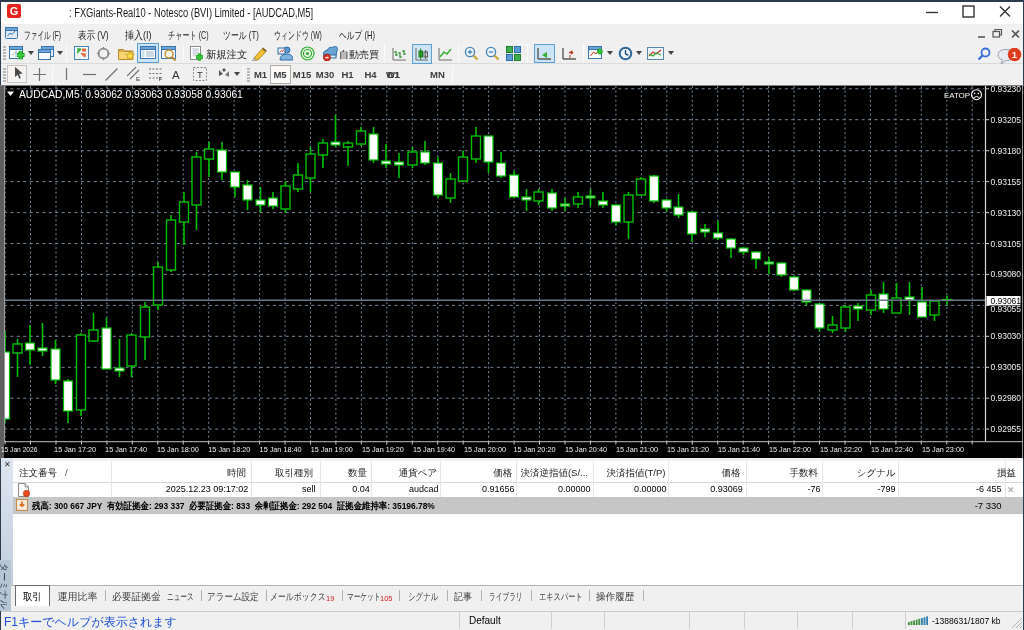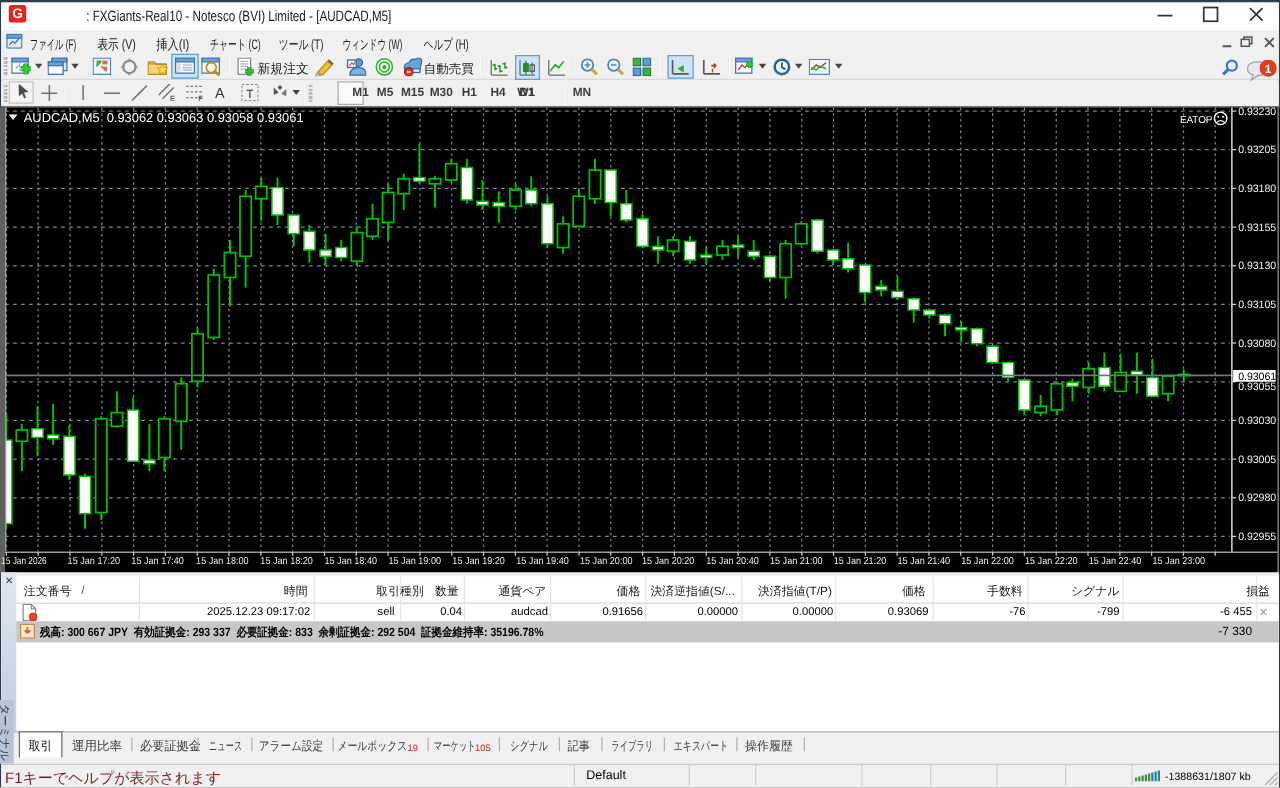--- a/index.html
+++ b/index.html
@@ -1,20 +1,20 @@
 <!DOCTYPE html>
 <html><head><meta charset="utf-8">
 <style>
 * { margin:0; padding:0; box-sizing:border-box; }
 html,body { width:1024px; height:630px; position:relative; overflow:hidden; font-family:"Liberation Sans", sans-serif; background:#f0f0f0; }
 .dd { position:absolute; width:0; height:0; border-left:3.5px solid transparent; border-right:3.5px solid transparent; border-top:4px solid #444; }
 .tsep { position:absolute; width:1px; height:18px; background:#c6c6c6; border-right:1px solid #fbfbfb; }
 .tlab { position:absolute; color:#1a1a1a; }
 .tlab2 { position:absolute; color:#333; }
-.tf { position:absolute; top:69px; font-size:9.5px; font-weight:bold; color:#3c3c3c; transform:translateX(-50%); z-index:2;margin-left:28px; }
+.tf { position:absolute; top:69px; font-size:9.5px; font-weight:bold; color:#3c3c3c; transform:translateX(-50%); z-index:2; }
 .th { position:absolute; font-size:9.5px; color:#1a1a1a; white-space:nowrap; }
 .td { position:absolute; font-size:9px; color:#000; white-space:nowrap; }
 .tab { position:absolute; top:589.5px; font-size:10px; white-space:nowrap; transform-origin:left center; }
 .sub { position:absolute; top:594px; color:#d02020; font-size:7.5px; }
 .tabsep { position:absolute; top:590px; width:1px; height:11px; background:#b0b0b0; }
 </style></head>
 <body>
 <div style="position:absolute;left:0;top:0;width:1024px;height:2px;background:#2b3c4e"></div>
 <div style="position:absolute;left:0;top:0;width:1px;height:630px;background:#2b3c4e"></div>
 <div style="position:absolute;left:1023px;top:0;width:1px;height:630px;background:#2b3c4e"></div>
@@ -564,21 +564,21 @@
 <div style="position:absolute;left:516.4px;top:461px;width:1px;height:36px;background:#e6e6e6"></div>
 <div style="position:absolute;left:592.8px;top:461px;width:1px;height:36px;background:#e6e6e6"></div>
 <div style="position:absolute;left:667.8px;top:461px;width:1px;height:36px;background:#e6e6e6"></div>
 <div style="position:absolute;left:745.9px;top:461px;width:1px;height:36px;background:#e6e6e6"></div>
 <div style="position:absolute;left:822.4px;top:461px;width:1px;height:36px;background:#e6e6e6"></div>
 <div style="position:absolute;left:898.4px;top:461px;width:1px;height:36px;background:#e6e6e6"></div>
 <div style="position:absolute;left:1005px;top:461px;width:1px;height:36px;background:#e6e6e6"></div>
 <div class="th" style="left:19px;top:466.5px">注文番号</div>
 <div class="th" style="left:65px;top:466.5px;color:#555">/</div>
 <div class="th" style="right:778px;top:466.5px">時間</div>
-<div class="th" style="right:685px;top:466.5px">取引種別</div>
+<div class="th" style="right:711px;top:466.5px">取引種別</div>
 <div class="th" style="right:657px;top:466.5px">数量</div>
 <div class="th" style="right:586.8px;top:466.5px">通貨ペア</div>
 <div class="th" style="right:511.79999999999995px;top:466.5px">価格</div>
 <div class="th" style="right:358.5px;top:466.5px">決済指値(T/P)</div>
 <div class="th" style="right:283.5px;top:466.5px">価格</div>
 <div class="th" style="right:205.89999999999998px;top:466.5px">手数料</div>
 <div class="th" style="right:128.39999999999998px;top:466.5px">シグナル</div>
 <div class="th" style="right:8.100000000000023px;top:466.5px">損益</div>
 <div class="th" style="left:520.4px;top:466.5px">決済逆指値(S/...</div>
 <div class="td" style="right:775.8px;top:484px">2025.12.23 09:17:02</div>
@@ -628,21 +628,21 @@
 <div class="tabsep" style="left:200.5px"></div>
 <div class="tabsep" style="left:265.5px"></div>
 <div class="tabsep" style="left:341.8px"></div>
 <div class="tabsep" style="left:399.4px"></div>
 <div class="tabsep" style="left:446.6px"></div>
 <div class="tabsep" style="left:480.6px"></div>
 <div class="tabsep" style="left:530.6px"></div>
 <div class="tabsep" style="left:588.8px"></div>
 <div class="tabsep" style="left:642.5px"></div>
 <div style="position:absolute;left:1px;top:611px;width:1022px;height:19px;background:#f0f0f0;border-top:1px solid #c8c8c8"></div>
-<div style="position:absolute;left:4px;top:613.5px;font-size:12px;color:#7f1d1d">F1キーでヘルプが表示されます</div>
+<div style="position:absolute;left:4px;top:613.5px;font-size:12px;color:#1d4ed8">F1キーでヘルプが表示されます</div>
 <div style="position:absolute;left:469px;top:615px;font-size:10px;color:#000">Default</div>
 <div style="position:absolute;left:459px;top:612px;width:1px;height:17px;background:#cfcfcf"></div>
 <div style="position:absolute;left:551px;top:612px;width:1px;height:17px;background:#cfcfcf"></div>
 <div style="position:absolute;left:604px;top:612px;width:1px;height:17px;background:#cfcfcf"></div>
 <div style="position:absolute;left:689px;top:612px;width:1px;height:17px;background:#cfcfcf"></div>
 <div style="position:absolute;left:744px;top:612px;width:1px;height:17px;background:#cfcfcf"></div>
 <div style="position:absolute;left:796.5px;top:612px;width:1px;height:17px;background:#cfcfcf"></div>
 <div style="position:absolute;left:851.5px;top:612px;width:1px;height:17px;background:#cfcfcf"></div>
 <div style="position:absolute;left:905px;top:612px;width:1px;height:17px;background:#cfcfcf"></div>
 <svg width="22" height="12" viewBox="0 0 22 12" style="position:absolute;left:908px;top:615px">

